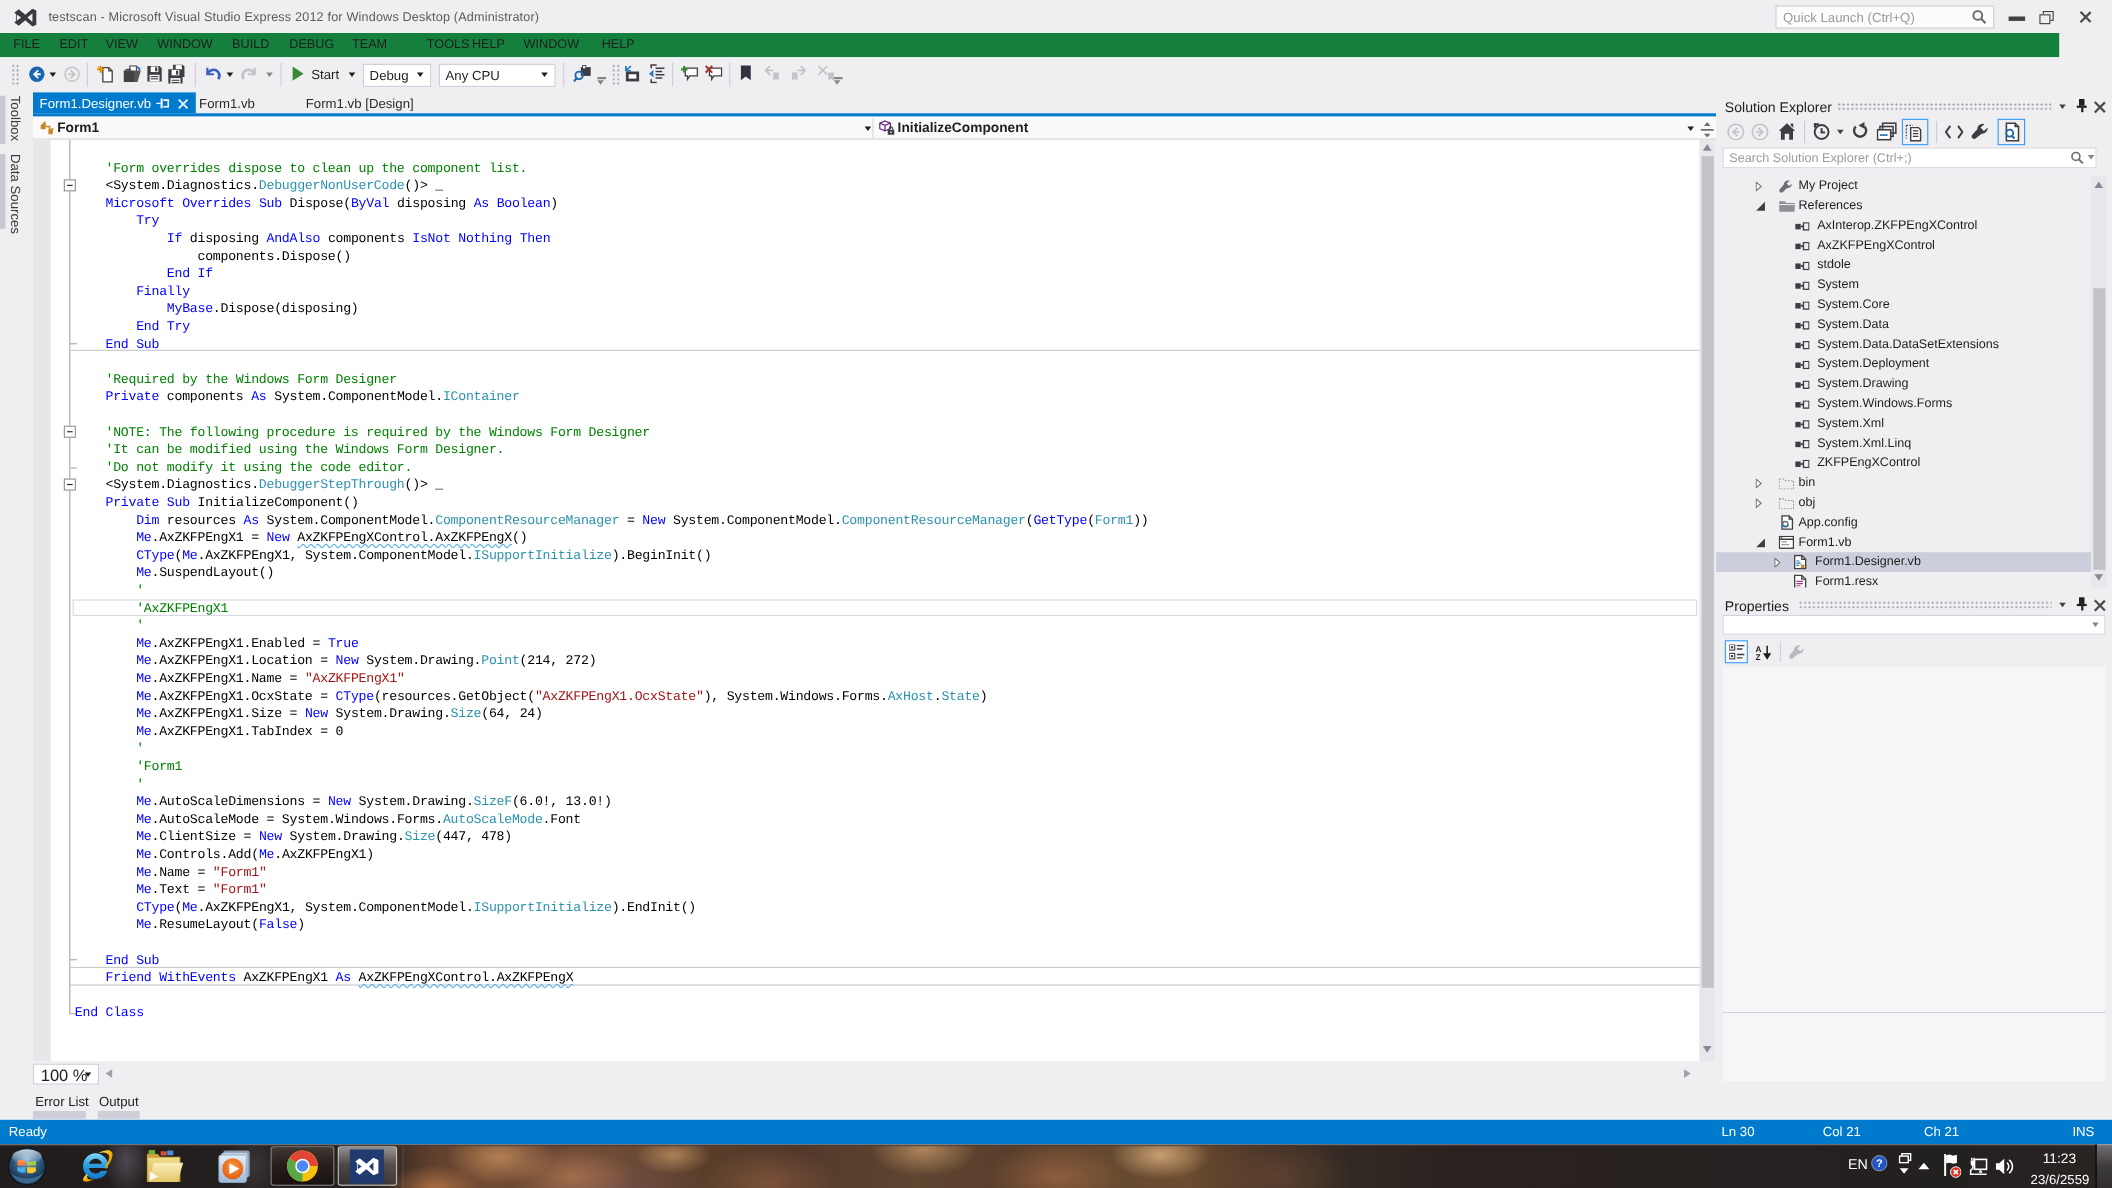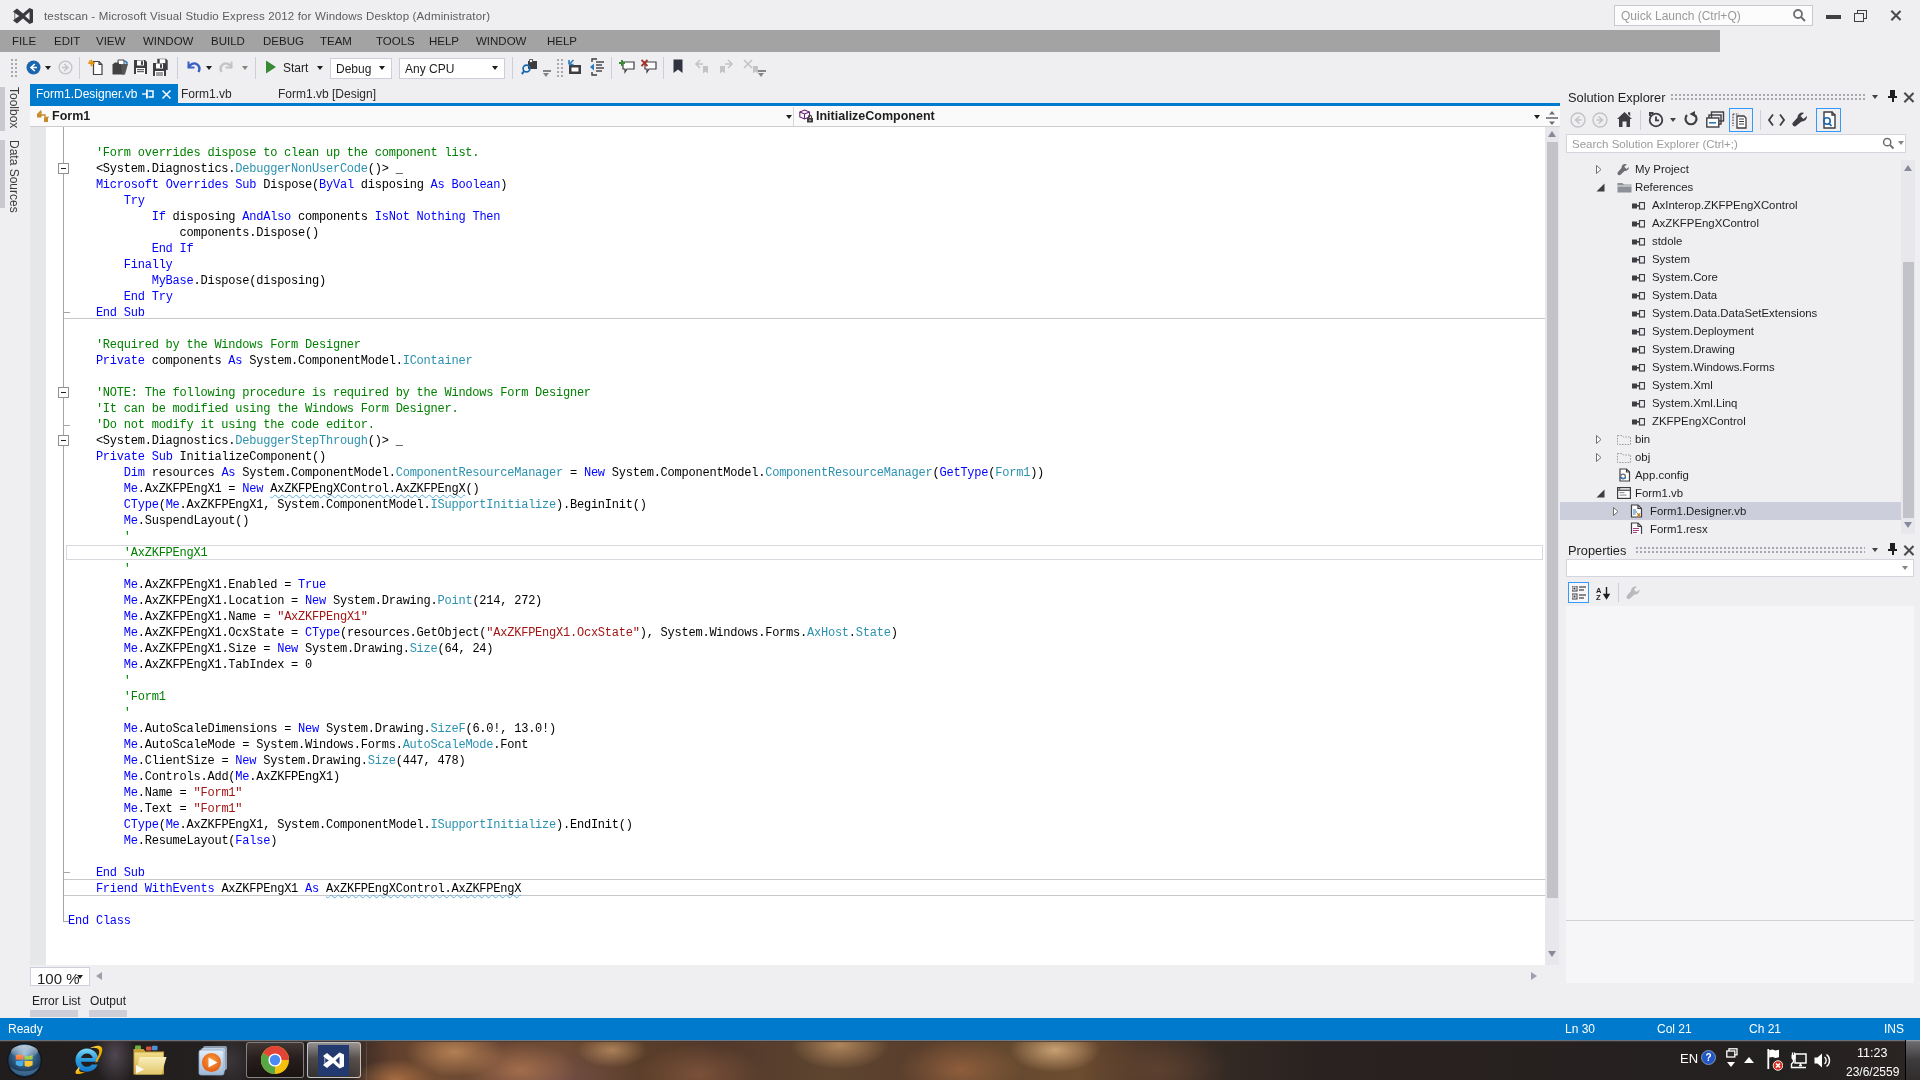--- a/index.html
+++ b/index.html
@@ -49,29 +49,29 @@
       <circle cx="6" cy="6" r="4" fill="none" stroke="#6d6d74" stroke-width="1.8"></circle>
       <line x1="9" y1="9" x2="13" y2="13" stroke="#6d6d74" stroke-width="2"></line>
     </svg>
 
   <div class="abs" style="left:1826px;top:15px;width:15px;height:4px;background:#404040"></div>
   <div class="abs" style="left:1857px;top:10px;width:10px;height:9px;border:1.5px solid #404040;background:#efeff2"></div>
   <div class="abs" style="left:1854px;top:13px;width:10px;height:9px;border:1.5px solid #404040;background:#efeff2"></div>
   <div class="xicon" style="left:1890px;top:10px"></div>
 </div>
 
-<div class="abs" style="left:0;top:30px;width:1720px;height:22px;background:#a3a3a3">
+<div class="abs" style="left:0;top:30px;width:1872px;height:22px;background:#15803d">
   <span class="menuitem" style="left:12px">FILE</span>
   <span class="menuitem" style="left:54px">EDIT</span>
   <span class="menuitem" style="left:96px">VIEW</span>
   <span class="menuitem" style="left:143px">WINDOW</span>
   <span class="menuitem" style="left:211px">BUILD</span>
   <span class="menuitem" style="left:263px">DEBUG</span>
   <span class="menuitem" style="left:320px">TEAM</span>
-  <span class="menuitem" style="left:376px">TOOLS</span>
+  <span class="menuitem" style="left:388px">TOOLS</span>
   <span class="menuitem" style="left:429px">HELP</span>
   <span class="menuitem" style="left:476px">WINDOW</span>
   <span class="menuitem" style="left:547px">HELP</span>
 </div>
 
 <div id="toolbar" class="abs" style="left:0;top:52px;width:1920px;height:32px;background:#efeff2">
   <div class="dotpat" style="left:10px;top:6px;width:8px;height:20px;background-size:4px 4px"></div>
 
   <svg class="abs" style="left:26px;top:8px" width="15" height="15" viewBox="0 0 15 15">
       <circle cx="7.5" cy="7.5" r="7" fill="#1b66ad"></circle>

